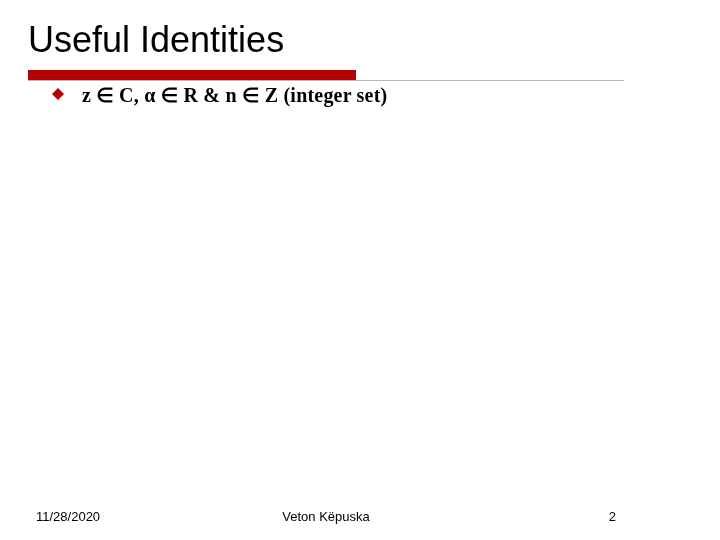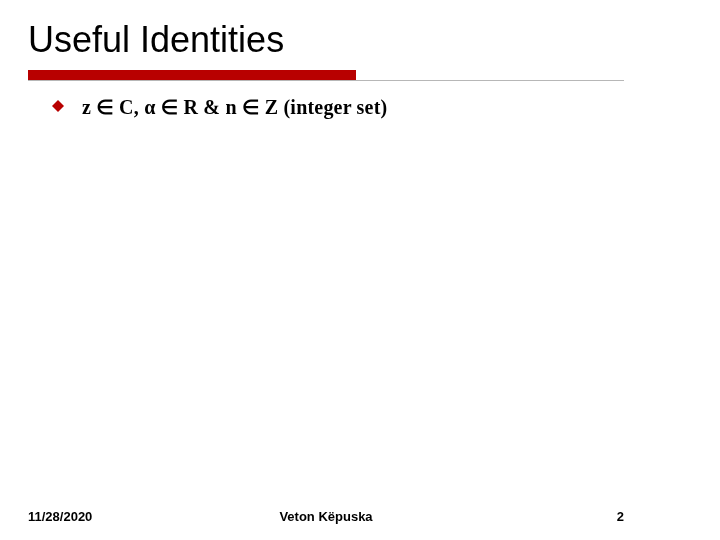--- a/index.html
+++ b/index.html
@@ -25,21 +25,21 @@
     background: #b80000;
     width: 55%;
   }
   .rule-gray {
     height: 1px;
     background: #b7b7b7;
     width: 100%;
     margin-top: 0;
   }
   .content {
-    margin-top: 14px;
+    margin-top: 2px;
     padding-left: 24px;
   }
   .bullet-row {
     display: flex;
     align-items: flex-start;
     gap: 18px;
   }
   .bullet-icon {
     width: 12px;
     height: 12px;
@@ -55,25 +55,24 @@
     letter-spacing: 0.2px;
   }
   .footer {
     position: absolute;
     left: 0;
     right: 0;
     bottom: 16px;
     display: flex;
     justify-content: space-between;
     align-items: baseline;
-    padding: 0 28px;
+    padding: 0 36px;
     font-size: 13px;
     font-family: Verdana, Geneva, sans-serif;
     color: #000;
-    font-weight: bold;
   }
   .footer .center { position: absolute; left: 50%; transform: translateX(-50%); }
 </style>
 </head>
 <body>
 
 <div class="slide">
   <div class="title">Useful Identities</div>
 
   <div class="rule-wrap">

